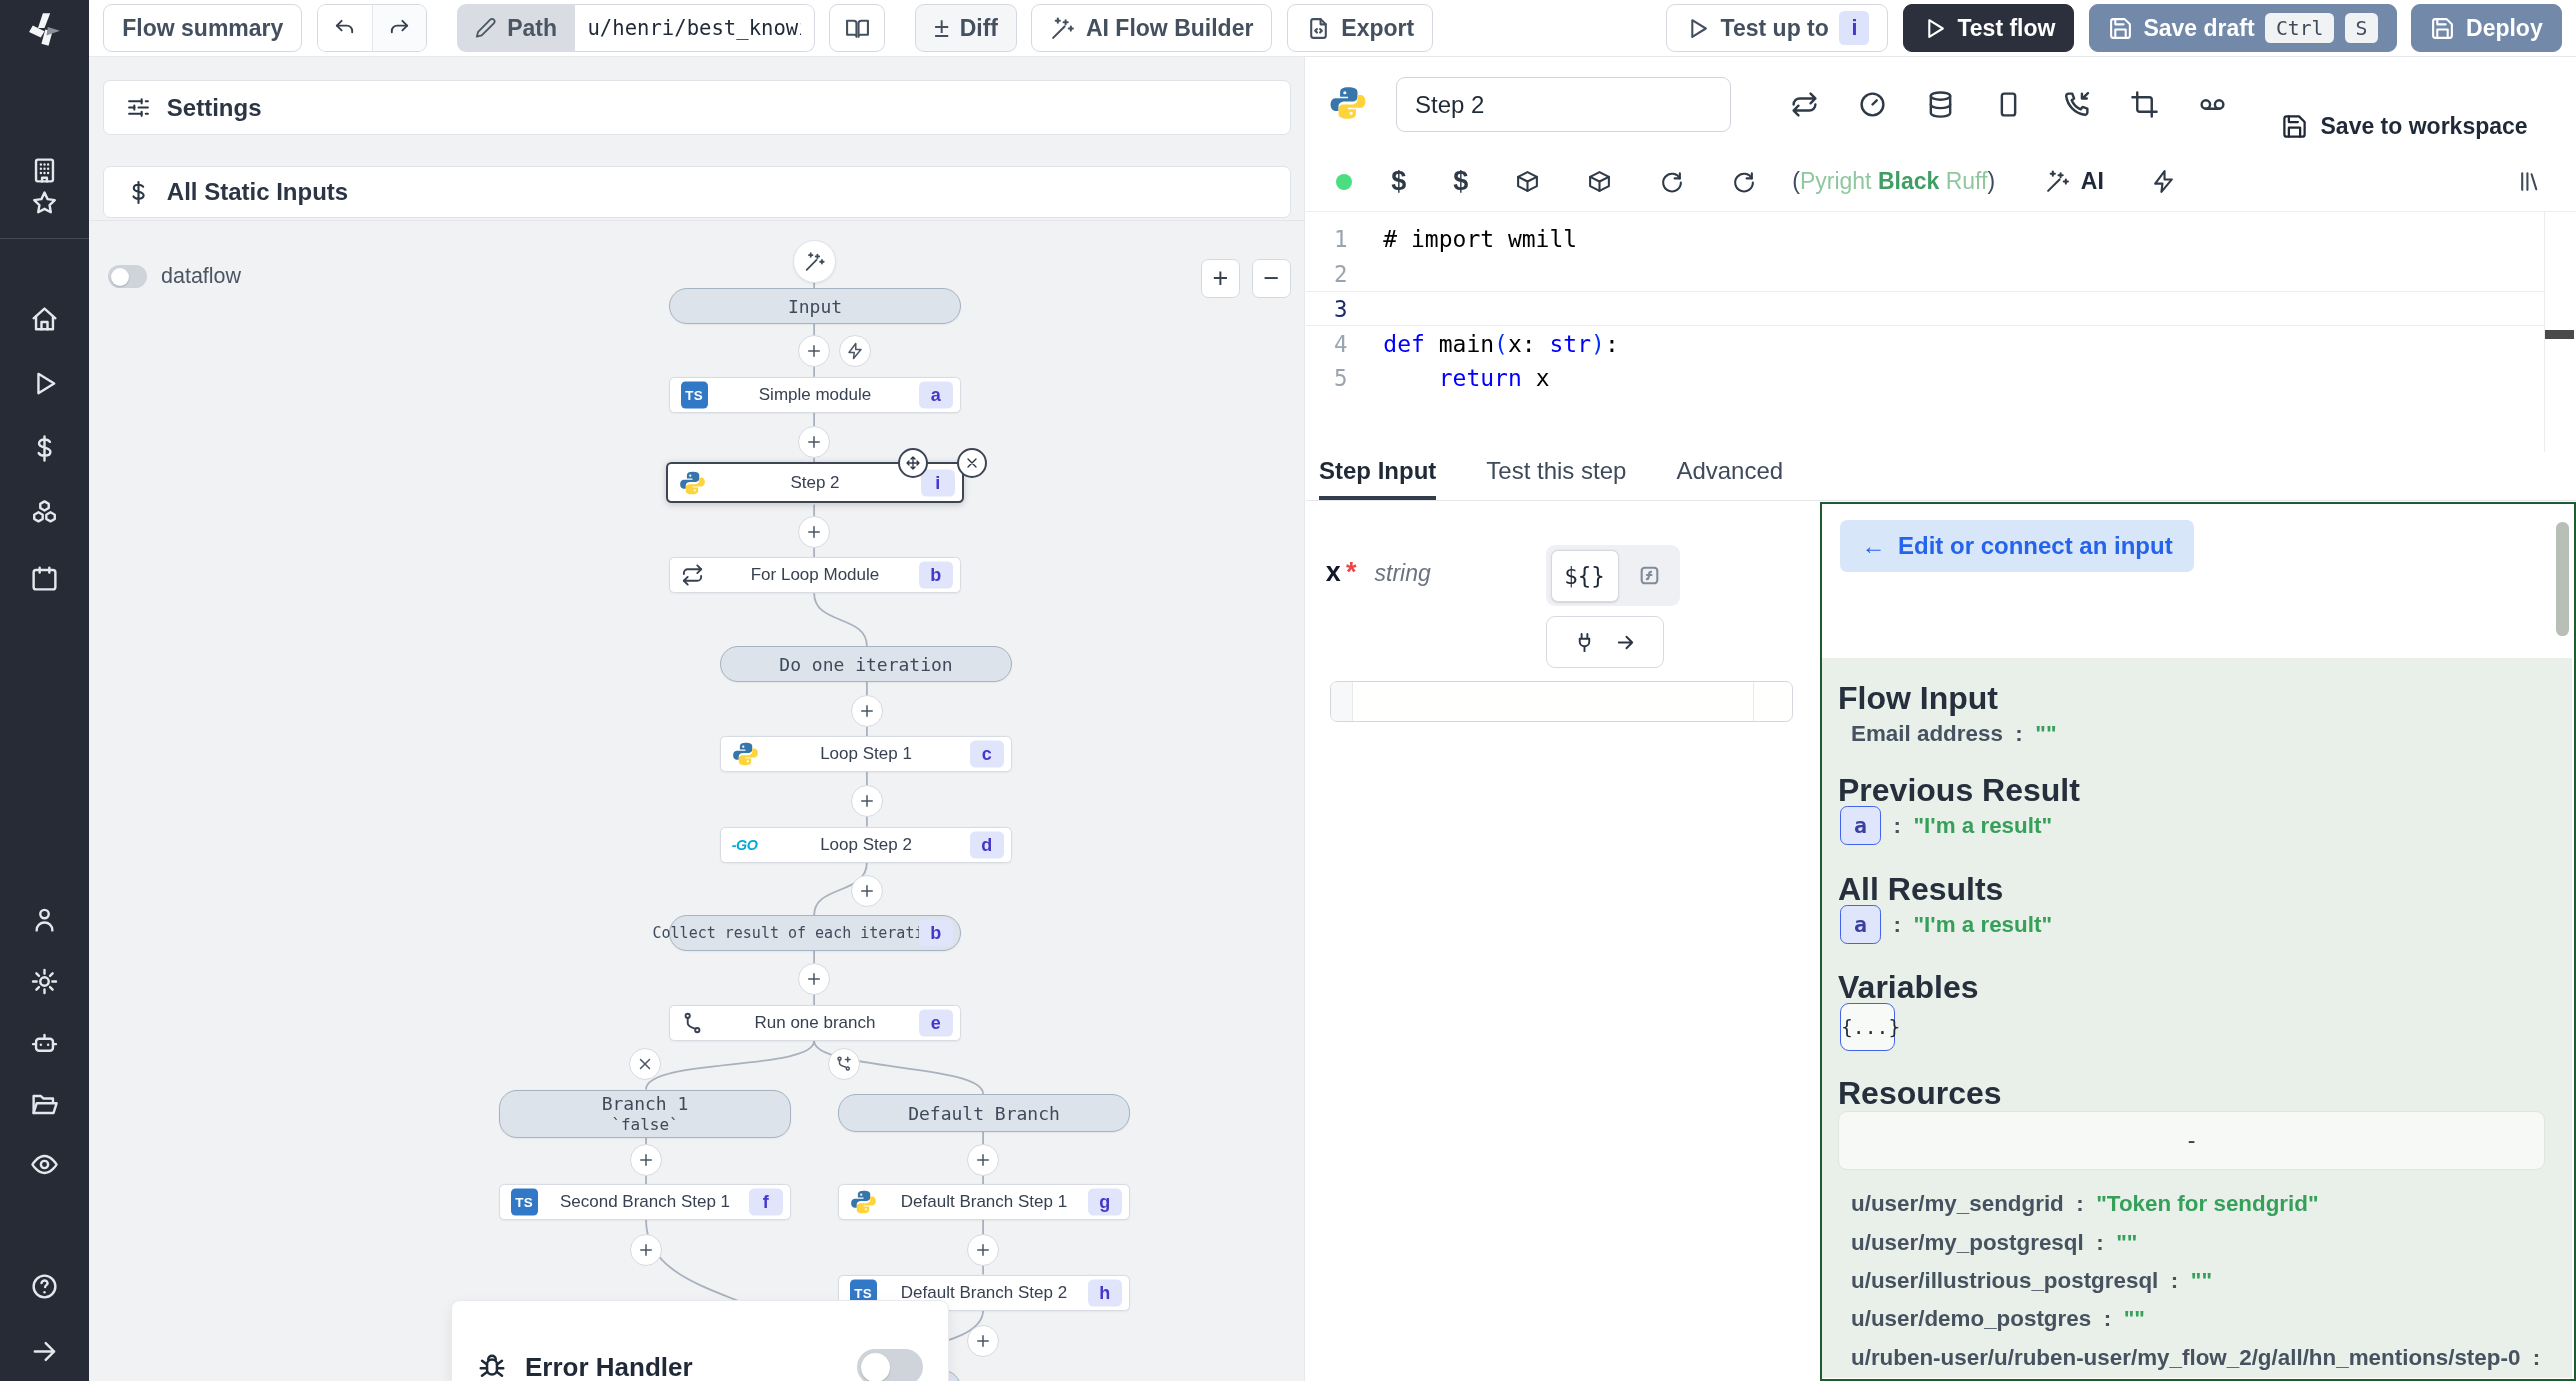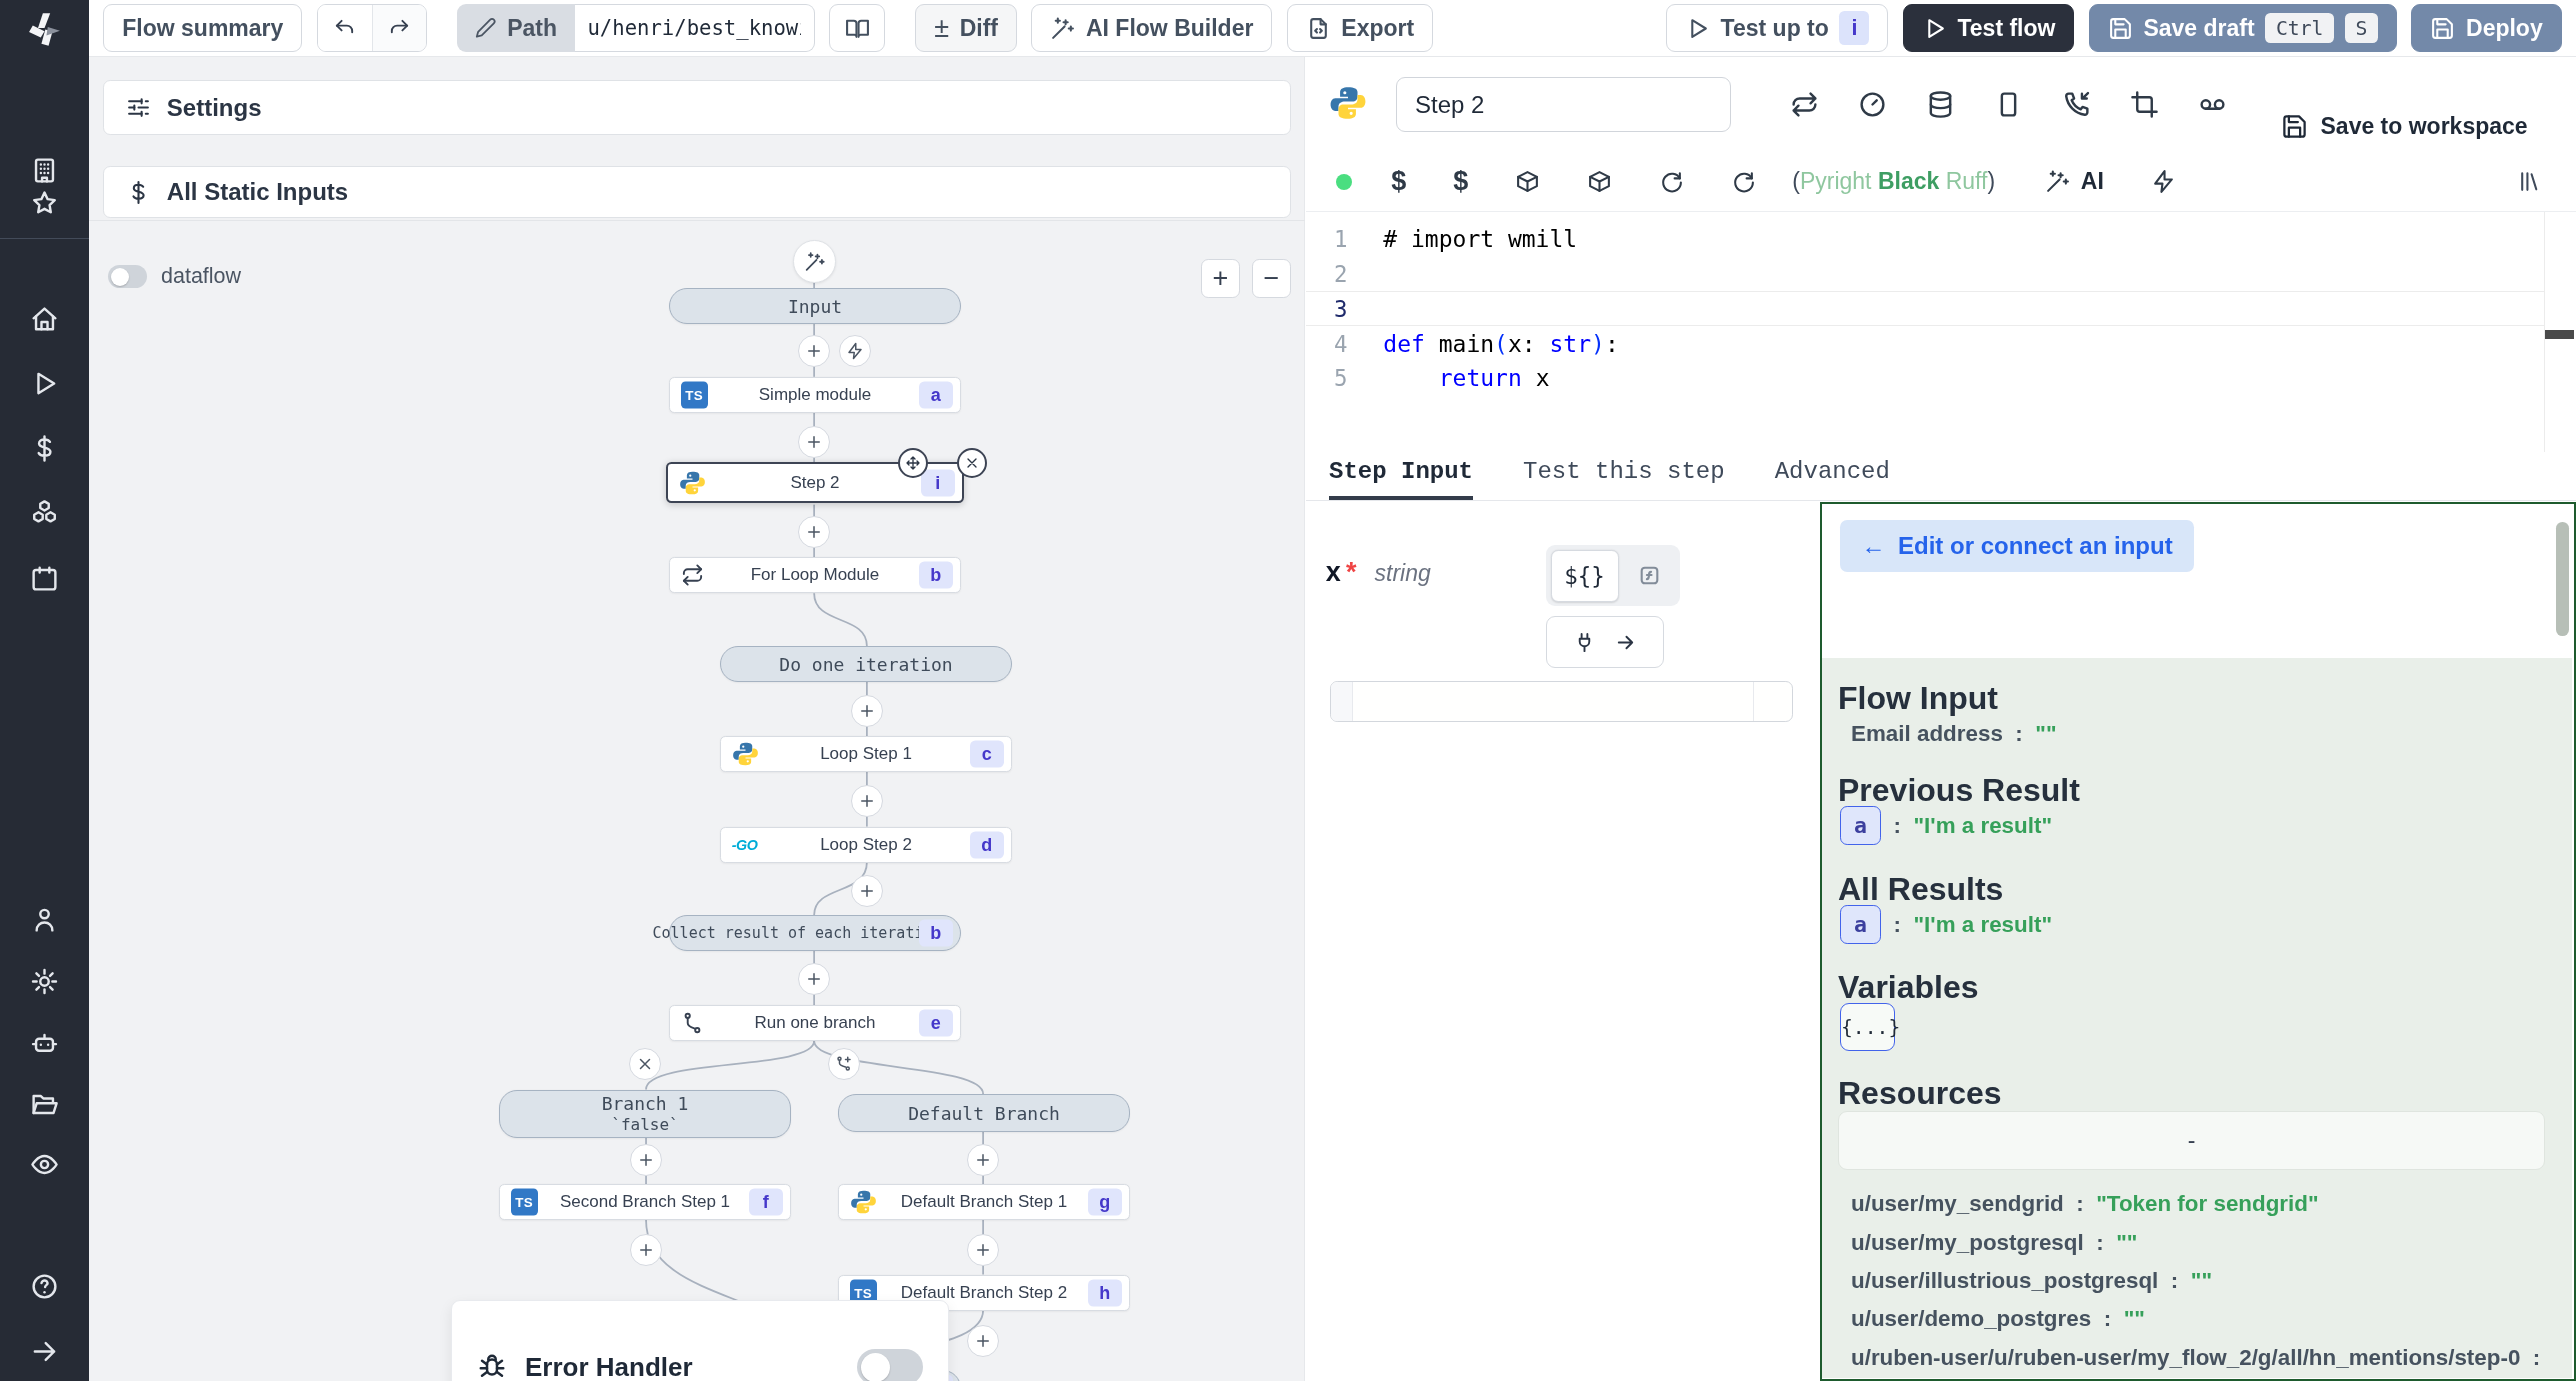--- a/index.html
+++ b/index.html
@@ -102,21 +102,21 @@
   .cline .src{padding-left:14.3px;white-space:pre;color:#000;}
   .cline.cur{border-top:0.9px solid #ececec;border-bottom:0.9px solid #ececec;}
   .cline.cur .gut{color:#1f2a6b;}
   .tok-com{color:#008000;}
   .tok-kw{color:#0000ff;}
   .tok-paren{color:#0431fa;}
   .scrollgut{position:absolute;right:0;top:0;width:32px;height:240px;border-left:0.9px solid #ececec;}
   .scrollmark{position:absolute;right:1.8px;top:118px;width:29px;height:9px;background:#4a4a4a;}
 
   .tabs{position:absolute;left:0;top:397px;width:1270px;height:47px;border-bottom:0.9px solid #e5e7eb;
-        display:flex;align-items:flex-end;gap:50px;padding:0 23px;font-family:Liberation Mono, monospace;}
+        display:flex;align-items:flex-end;gap:50px;padding:0 13px;}
   .tab{font-size:24px;color:#3f4a5a;padding-bottom:10.7px;border-bottom:4.5px solid transparent;white-space:nowrap;}
   .tab.active{font-weight:700;color:#1f2937;border-bottom-color:#333c4a;}
 
   .content{position:absolute;left:0;top:445px;width:1270px;height:879px;display:flex;}
   .stepinput{position:relative;width:514px;height:879px;background:#fff;}
   .argrow{position:absolute;left:19.7px;top:55px;display:flex;align-items:baseline;gap:5.4px;}
   .argname{font-size:27px;font-weight:700;color:#111827;}
   .argreq{font-size:27px;font-weight:700;color:#ef4444;}
   .argtype{font-size:23px;font-style:italic;color:#6b7280;margin-left:12.5px;}
   .segwrap{position:absolute;left:240px;top:43px;background:#eef0f3;border-radius:9px;padding:4.5px;display:flex;gap:4.5px;align-items:center;}

